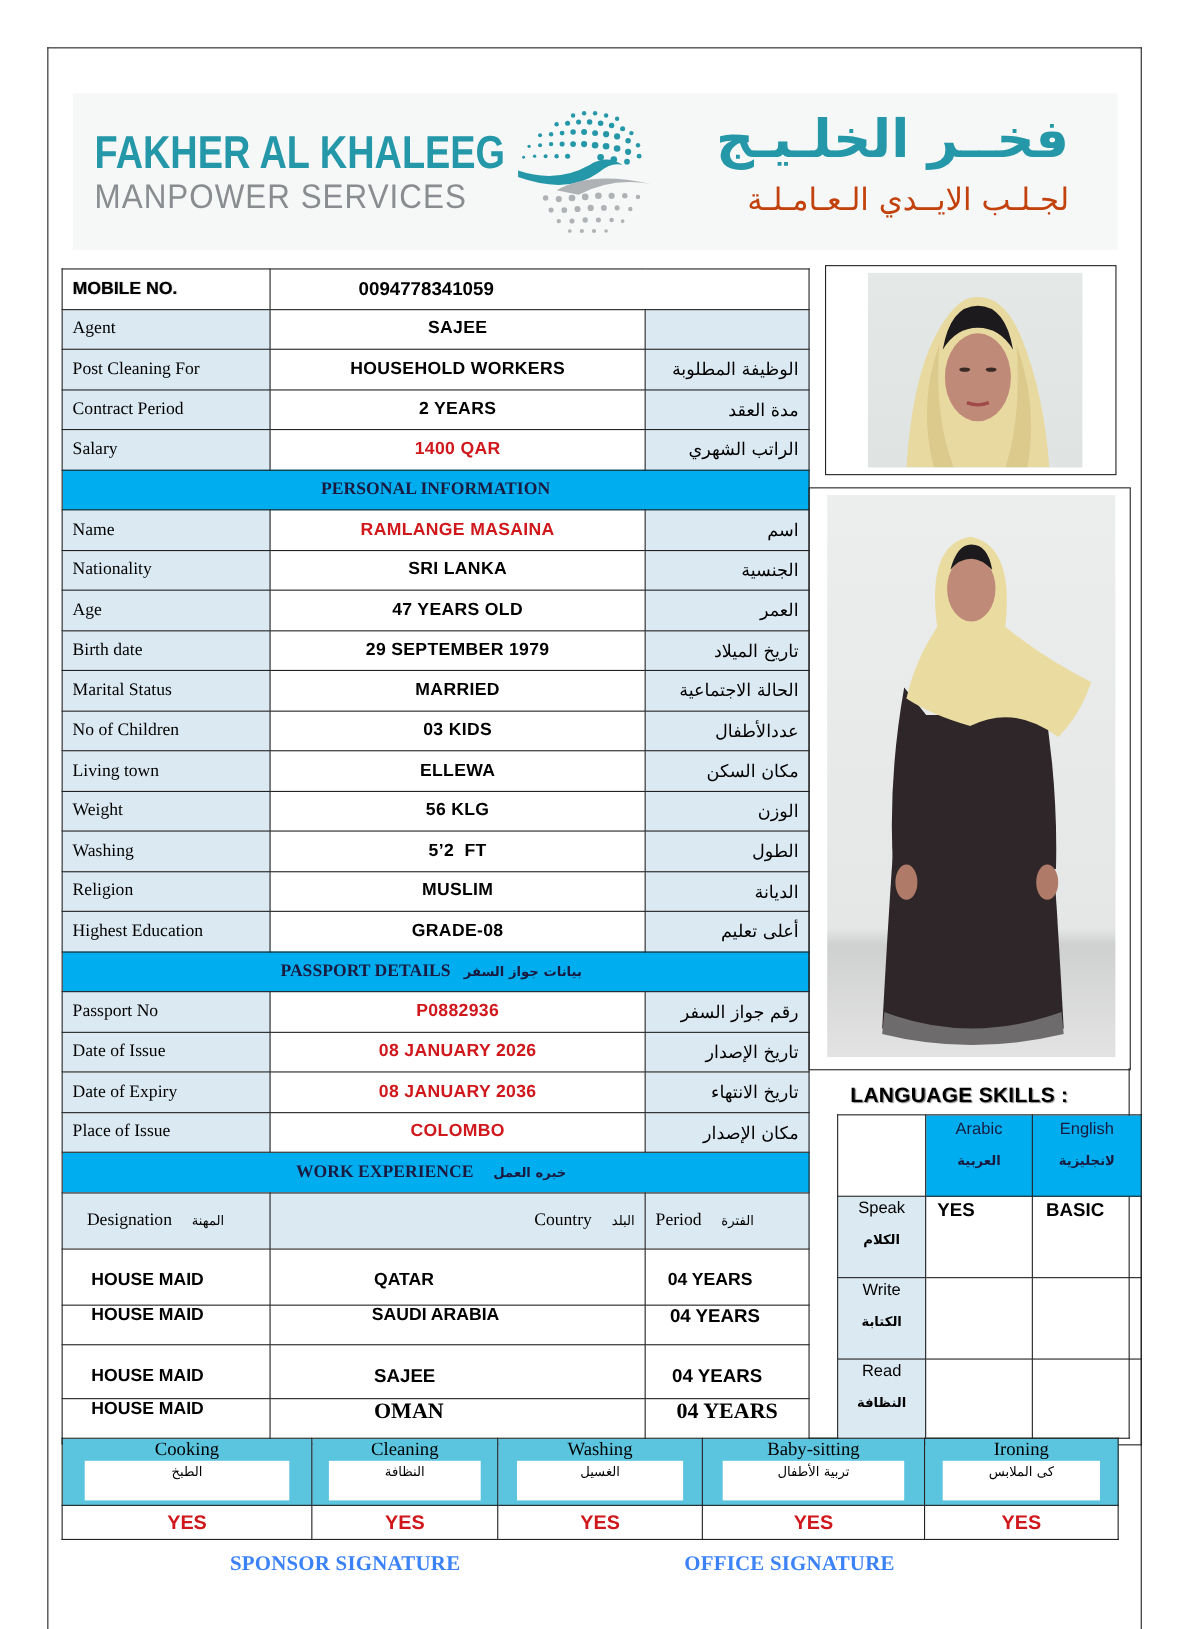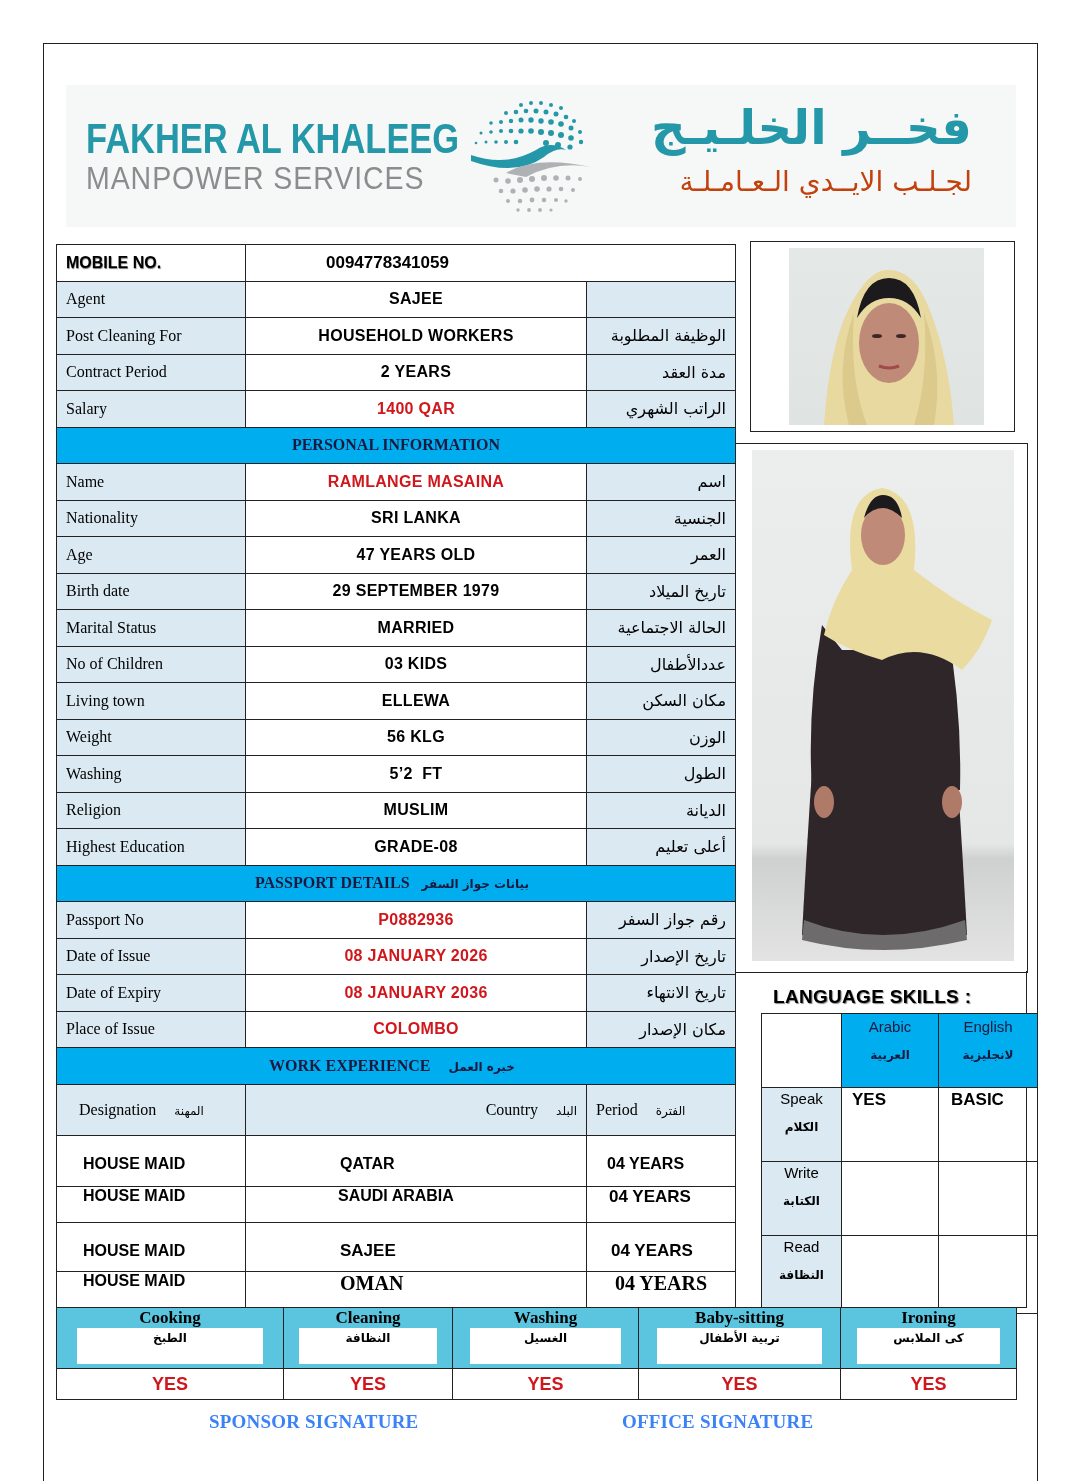--- a/index.html
+++ b/index.html
@@ -36,21 +36,21 @@
   table.lang { position:absolute; left:761px; top:1013px; border-collapse:collapse; table-layout:fixed; }
   table.lang td { border:1px solid #222; vertical-align:top; }
   table.lang .hd { background:#00aeef; text-align:center; color:#1a1a40; font-size:15px; height:68px; padding-top:4px; }
   table.lang .rl { background:#dbe9f2; text-align:center; font-size:15px; width:77px; height:70px; padding-top:2px; }
   table.lang .cell { width:76px; font-weight:bold; font-size:17px; padding:2px 10px; }
   .arsm { font-family:"DejaVu Sans", sans-serif; font-size:12px; display:block; font-weight:bold;margin-top:13px; }
   .lang-frame { position:absolute; left:735px; top:971px; width:291px; height:336px; border-right:1px solid #222; border-bottom:1px solid #222; }
 
   table.skills { position:absolute; left:56px; top:1307px; border-collapse:collapse; table-layout:fixed; width:960px; }
   table.skills td { border:1px solid #222; text-align:center; }
-  table.skills .sh { background:#5bc5df; height:46px; padding:0 0 4px 0; font-family:"Liberation Serif", serif; font-size:17px; vertical-align:top;font-weight:bold; }
+  table.skills .sh { background:#5bc5df; height:46px; padding:0 0 4px 0; font-family:"Liberation Serif", serif; font-size:17px; vertical-align:top; }
   table.skills .sh .arbox { background:#fff; margin:0 auto; width:82%; font-family:"DejaVu Sans", sans-serif; font-size:12px; height:36px; line-height:20px; }
   table.skills .sv { height:28px; color:#d0171c; font-weight:bold; font-size:18px; }
 
   .sig { position:absolute; top:1411px; font-family:"Liberation Serif", serif; font-weight:bold; font-size:19px; color:#3b82f6; letter-spacing:0.2px; }
 </style>
 </head>
 <body>
 
 <div class="page-frame"></div>
 

